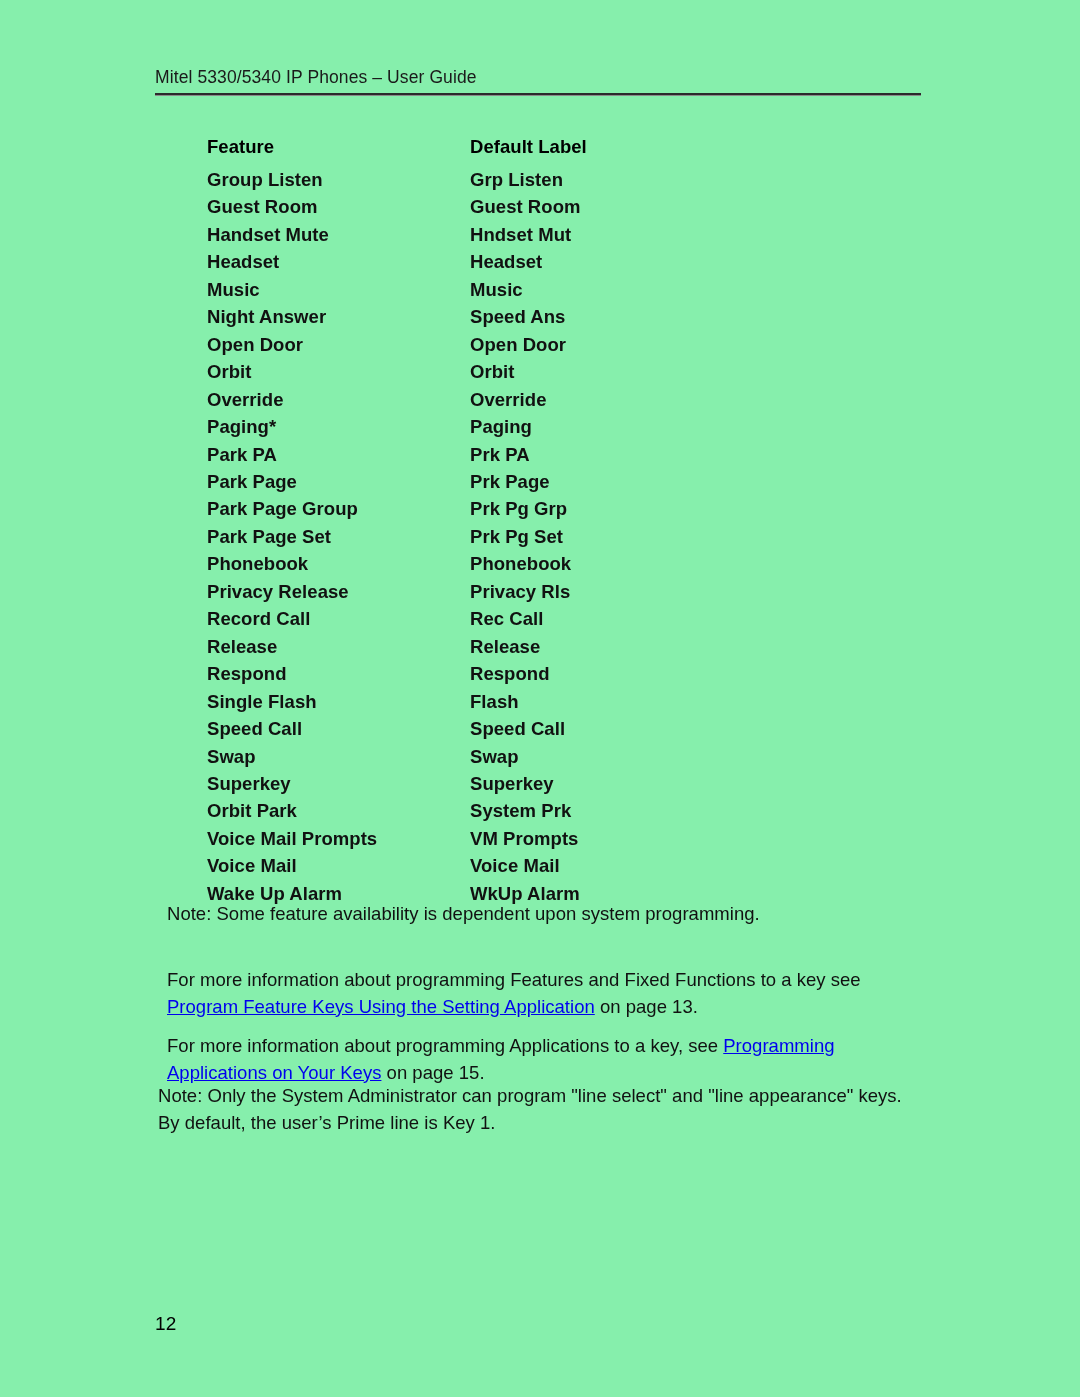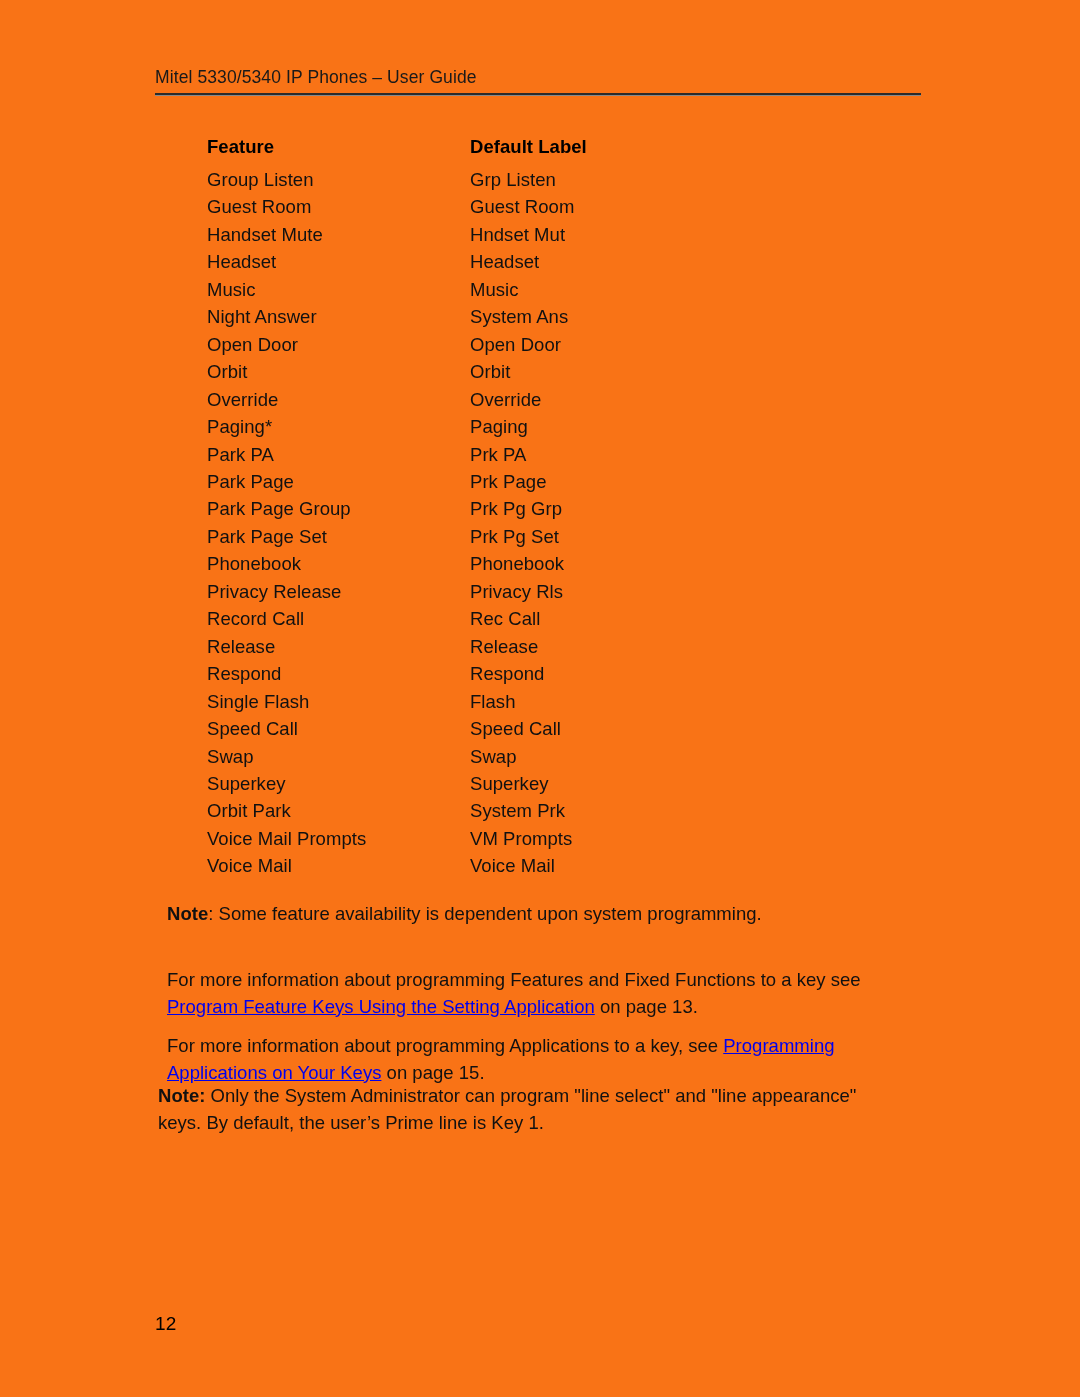--- a/index.html
+++ b/index.html
@@ -9,21 +9,21 @@
     background: #ffffff;
   }
   body {
     font-family: "Liberation Sans", sans-serif;
     color: #000000;
   }
   #page {
     position: relative;
     width: 1080px;
     height: 1397px;
-    background: #f97316;
+    background: #86efac;
     overflow: hidden;
   }
 
   
   #header-block {
     position: absolute;
     left: 155px;
     top: 66px;
     width: 766px;
   }
@@ -52,21 +52,21 @@
     margin-left: 40px;
   }
   #feature-table td, #feature-table th {
     padding: 0;
     margin: 0;
     text-align: left;
     vertical-align: baseline;
     font-size: 18.5px;
     line-height: 27.45px;
     height: 27.45px;
-    font-weight: normal;
+    font-weight: bold;
     color: #111111;
     letter-spacing: 0.05px;
     white-space: nowrap;
   }
   #feature-table th {
     font-weight: bold;
     color: #000000;
     padding-bottom: 3px;
     height: 30px;
   }
@@ -83,21 +83,21 @@
     color: #111111;
     letter-spacing: 0.02px;
     text-align: left;
   }
 
   #note-one      { top: 901px; left: 167px; width: 740px; }
   #para-features { top: 967px; }
   #para-apps     { top: 1033px; }
   #note-two      { top: 1054px; left: 158px; width: 745px; margin-top: 29px; }
 
-  .bold { font-weight: bold; }
+  .bold { font-weight: normal; }
 
   a.doclink,
   .doclink {
     color: #0000ee;
     text-decoration: underline;
     cursor: pointer;
   }
 
   
   #page-number {
@@ -143,21 +143,21 @@
         <tr>
           <td class="col-feature">Headset</td>
           <td class="col-label">Headset</td>
         </tr>
         <tr>
           <td class="col-feature">Music</td>
           <td class="col-label">Music</td>
         </tr>
         <tr>
           <td class="col-feature">Night Answer</td>
-          <td class="col-label">System Ans</td>
+          <td class="col-label">Speed Ans</td>
         </tr>
         <tr>
           <td class="col-feature">Open Door</td>
           <td class="col-label">Open Door</td>
         </tr>
         <tr>
           <td class="col-feature">Orbit</td>
           <td class="col-label">Orbit</td>
         </tr>
         <tr>
@@ -225,20 +225,24 @@
           <td class="col-label">System Prk</td>
         </tr>
         <tr>
           <td class="col-feature">Voice Mail Prompts</td>
           <td class="col-label">VM Prompts</td>
         </tr>
         <tr>
           <td class="col-feature">Voice Mail</td>
           <td class="col-label">Voice Mail</td>
         </tr>
+        <tr>
+          <td class="col-feature">Wake Up Alarm</td>
+          <td class="col-label">WkUp Alarm</td>
+        </tr>
       </tbody>
   </table>
 
   <div class="body-para" id="note-one">
     <span class="bold">Note</span><span>: Some feature availability is dependent upon system programming.</span>
   </div>
 
   <div class="body-para" id="para-features">
     <span>For more information about programming Features and Fixed Functions to a key see </span><span class="doclink">Program Feature Keys Using the Setting Application</span><span> on page 13.</span>
   </div>

